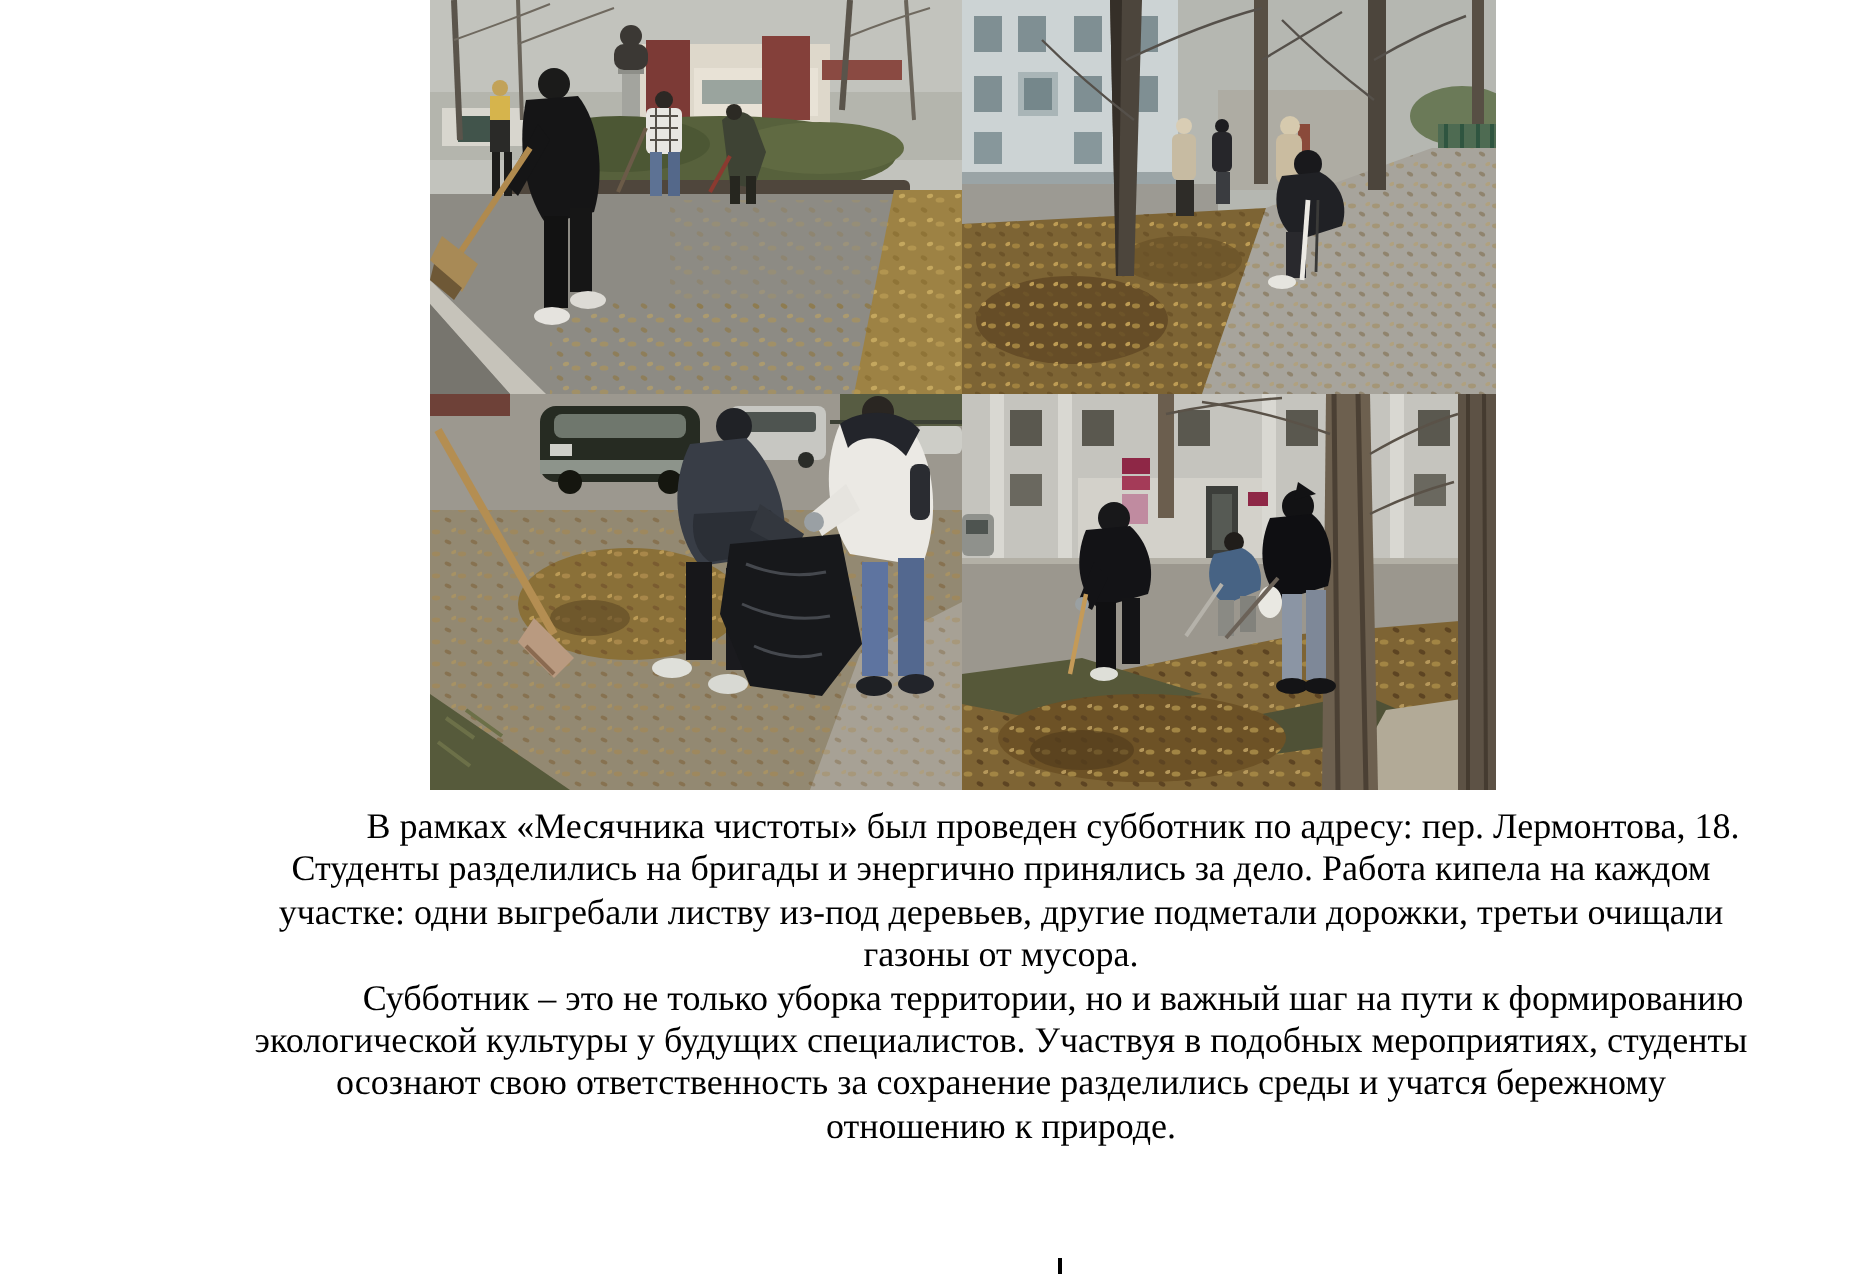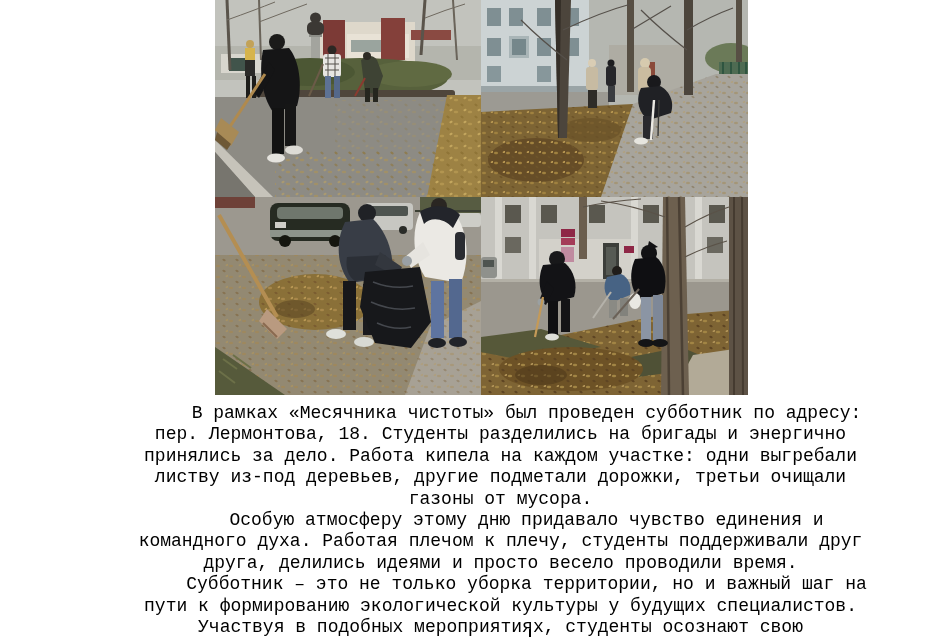--- a/index.html
+++ b/index.html
@@ -1,21 +1,21 @@
 <!DOCTYPE html>
 <html><head>
 <meta charset="utf-8">
 <style>
   html,body{margin:0;padding:0;background:#ffffff;}
   .page{
     position:relative;
     width:935px;height:637px;
     background:#ffffff;
     overflow:hidden;
-    font-family:Liberation Mono, monospace;
+    font-family:Liberation Serif, serif;
   }
   .collage{
     position:absolute;left:215px;top:0;width:533px;height:395px;
     font-size:0;line-height:0;
   }
   .photo{position:absolute;margin:0;padding:0;overflow:hidden;}
   .photo svg{display:block;width:100%;height:100%;}
   .photo.p1{left:0;top:0;width:266px;height:197px;}
   .photo.p2{left:0;top:197px;width:266px;height:198px;}
   .photo.p3{left:266px;top:0;width:267px;height:197px;}
@@ -297,19 +297,18 @@
         <ellipse cx="165" cy="146" rx="8" ry="4" fill="#141416"></ellipse>
         <ellipse cx="179" cy="146" rx="8" ry="4" fill="#141416"></ellipse>
         <line x1="158" y1="92" x2="132" y2="122" stroke="#6b6258" stroke-width="2"></line>
       </svg>
     </figure>
 
   </div>
 
   <div class="textblock">
     <p>В рамках «Месячника чистоты» был проведен субботник по адресу: пер. Лермонтова, 18. Студенты разделились на бригады и энергично принялись за дело. Работа кипела на каждом участке: одни выгребали листву из-под деревьев, другие подметали дорожки, третьи очищали газоны от мусора.</p>
-    <p>Особую атмосферу этому дню придавало чувство единения и командного духа. Работая плечом к плечу, студенты поддерживали друг друга, делились идеями и просто весело проводили время.</p>
     <p>Субботник – это не только уборка территории, но и важный шаг на пути к формированию экологической культуры у будущих специалистов. Участвуя в подобных мероприятиях, студенты осознают свою ответственность за сохранение разделились среды и учатся бережному отношению к природе.</p>
   </div>
 
   <div class="caret"></div>
 
 </div>
 
 </body></html>

